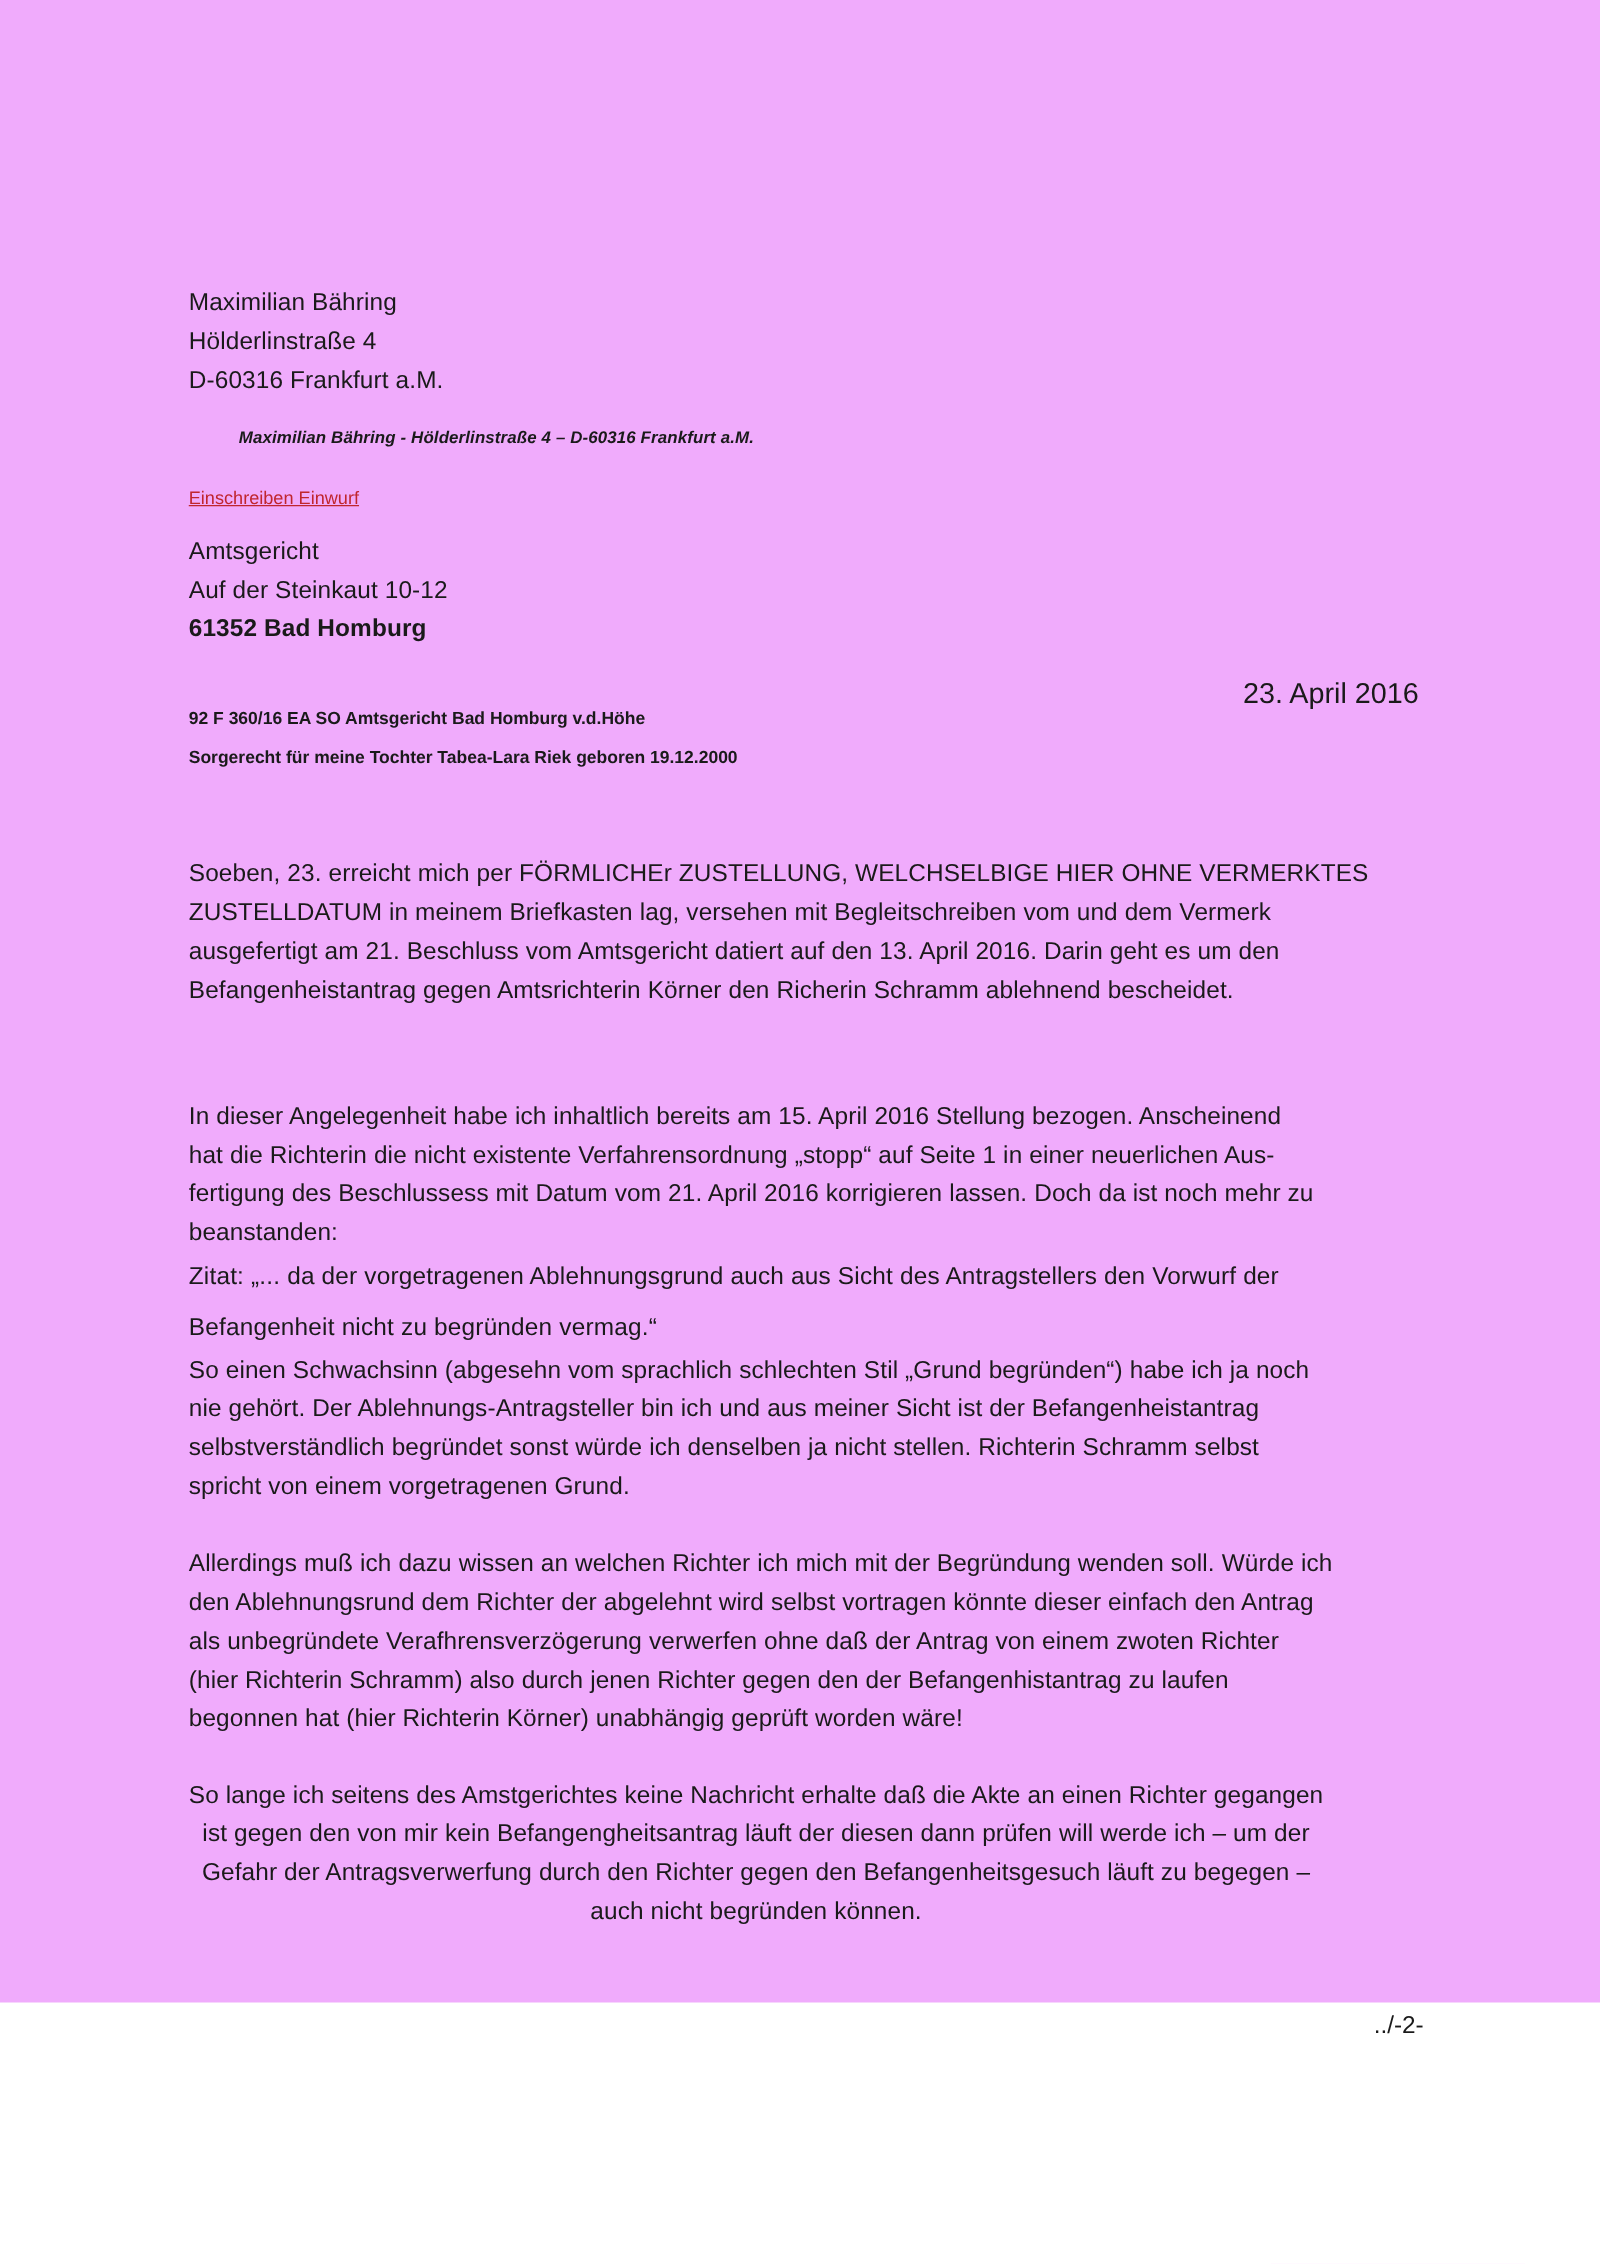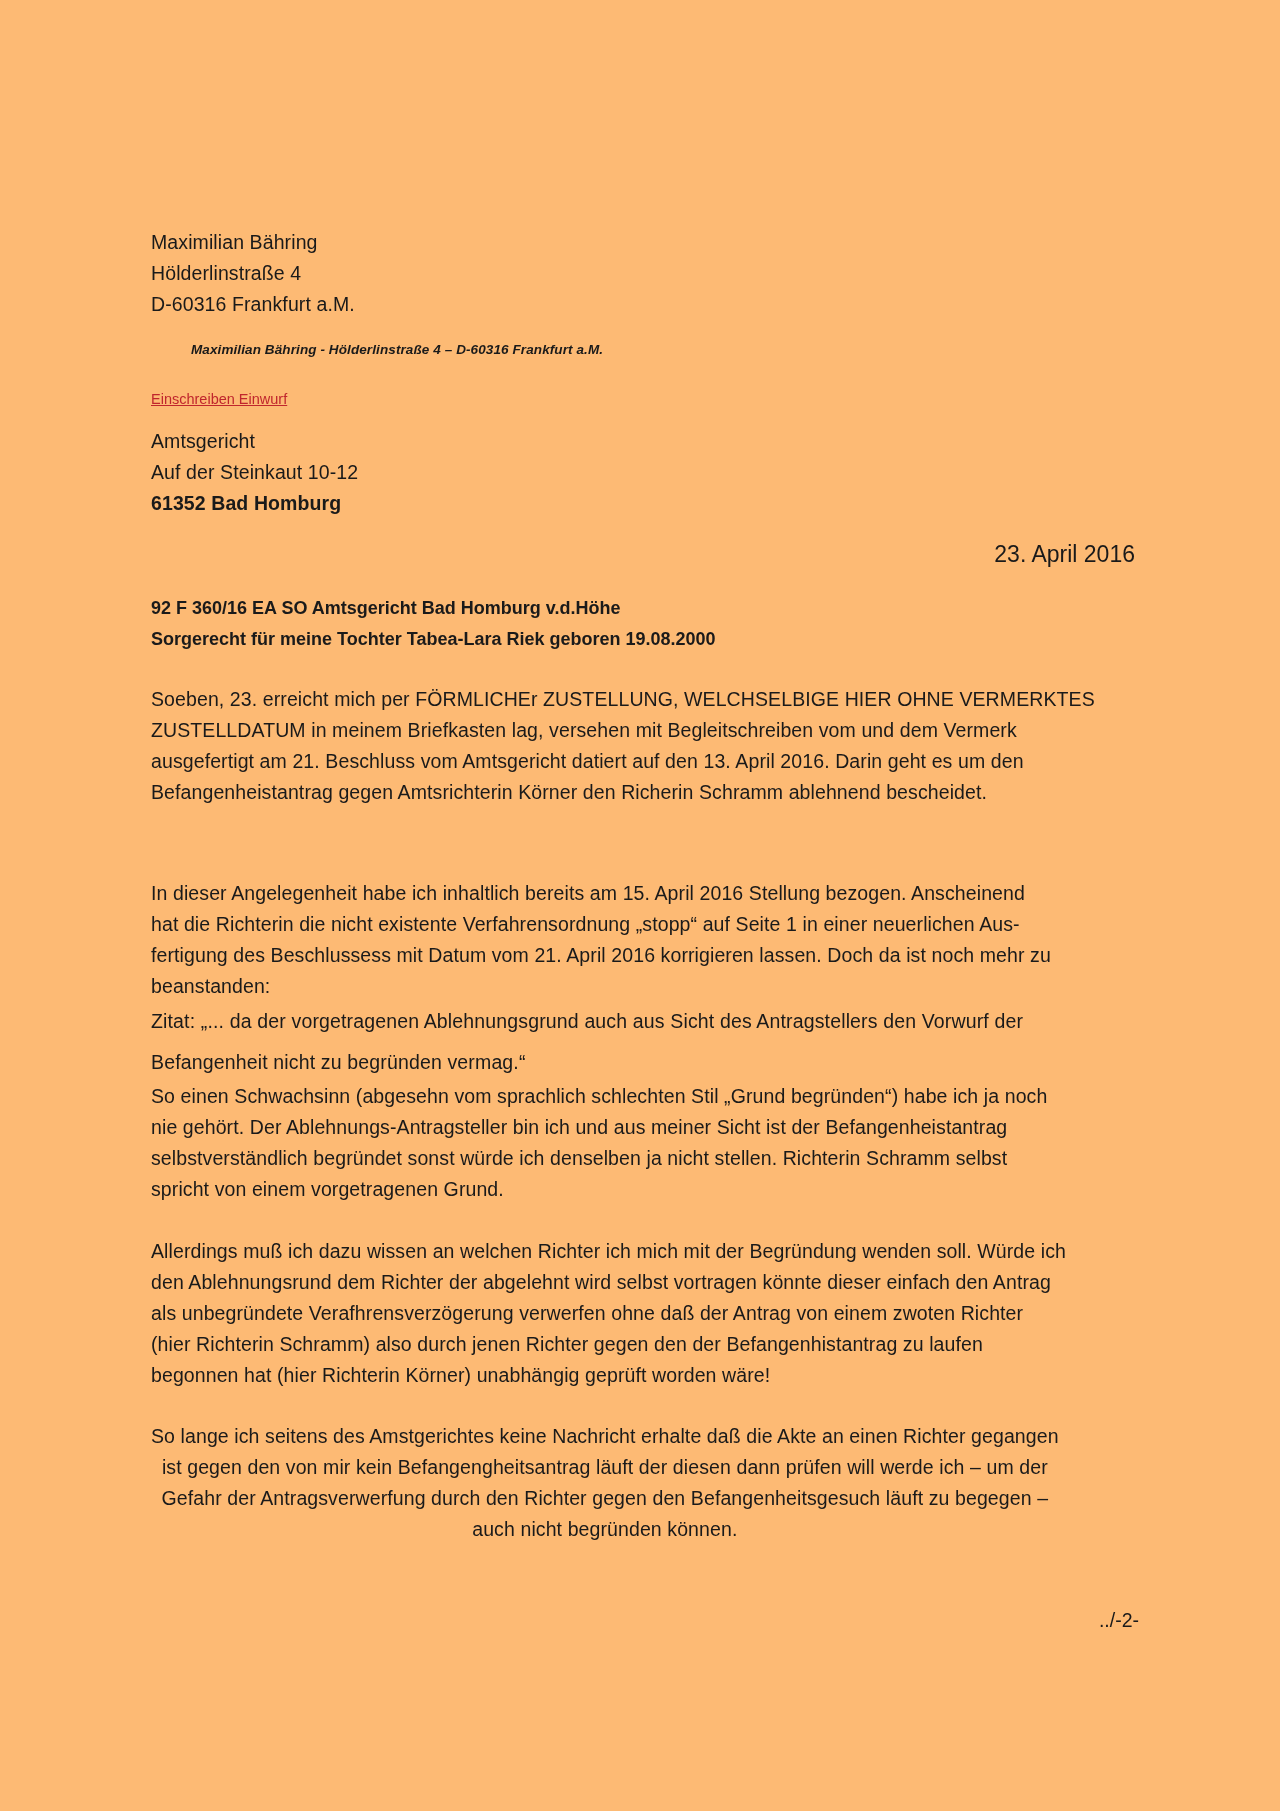--- a/index.html
+++ b/index.html
@@ -12,22 +12,22 @@
       height: 1811px;
       position: relative;
       overflow: hidden;
       font-family: "Liberation Sans", "DejaVu Sans", sans-serif;
       color: #1a1a1a;
     }
     .page {
       position: absolute;
       left: 0; top: 0;
       width: 1280px;
-      height: 1811px;
-      background: #fdba74;
+      height: 1602px;
+      background: #f0abfc;
     }
     .abs { position: absolute; }
     .line {
       font-size: 19.5px;
       line-height: 31px;
       white-space: nowrap;
       letter-spacing: 0.1px;
     }
     .sender {
       left: 151px;
@@ -57,23 +57,23 @@
     }
     .bold { font-weight: bold; }
     .date {
       right: 145px;
       top: 541px;
       font-size: 23px;
       white-space: nowrap;
     }
     .subject {
       left: 151px;
-      top: 593px;
+      top: 559px;
       font-weight: bold;
-      font-size: 18px;
+      font-size: 14px;
       line-height: 31px;
       white-space: nowrap;
     }
     .para {
       left: 151px;
       font-size: 19.5px;
       line-height: 31px;
       white-space: nowrap;
     }
     .p1 { top: 684px; }
@@ -108,21 +108,21 @@
   <div class="abs recipient">
     <div class="line">Amtsgericht</div>
     <div class="line">Auf der Steinkaut 10-12</div>
     <div class="line bold">61352 Bad Homburg</div>
   </div>
 
   <div class="abs date">23. April 2016</div>
 
   <div class="abs subject">
     <div>92 F 360/16 EA SO Amtsgericht Bad Homburg v.d.Höhe</div>
-    <div>Sorgerecht für meine Tochter Tabea-Lara Riek geboren 19.08.2000</div>
+    <div>Sorgerecht für meine Tochter Tabea-Lara Riek geboren 19.12.2000</div>
   </div>
 
   <div class="abs para p1">
     <div class="line">Soeben, 23. erreicht mich per FÖRMLICHEr ZUSTELLUNG, WELCHSELBIGE HIER OHNE VERMERKTES</div>
     <div class="line">ZUSTELLDATUM in meinem Briefkasten lag, versehen mit Begleitschreiben vom und dem Vermerk</div>
     <div class="line">ausgefertigt am 21. Beschluss vom Amtsgericht datiert auf den 13. April 2016. Darin geht es um den</div>
     <div class="line">Befangenheistantrag gegen Amtsrichterin Körner den Richerin Schramm ablehnend bescheidet.</div>
   </div>
 
   <div class="abs para p2">

